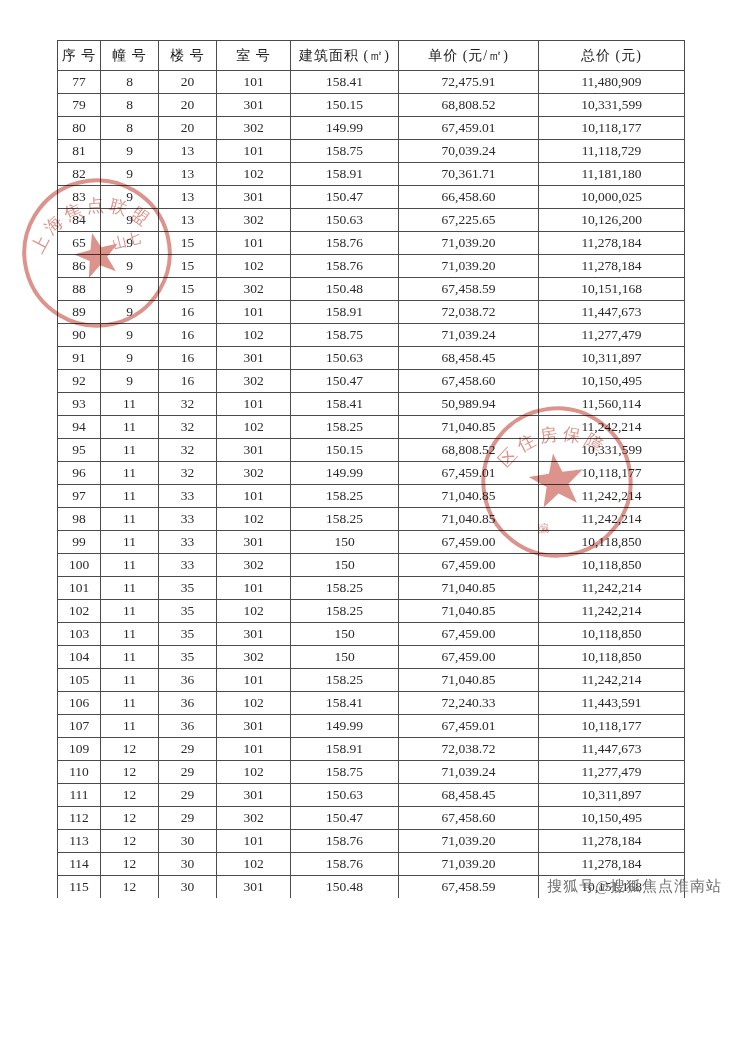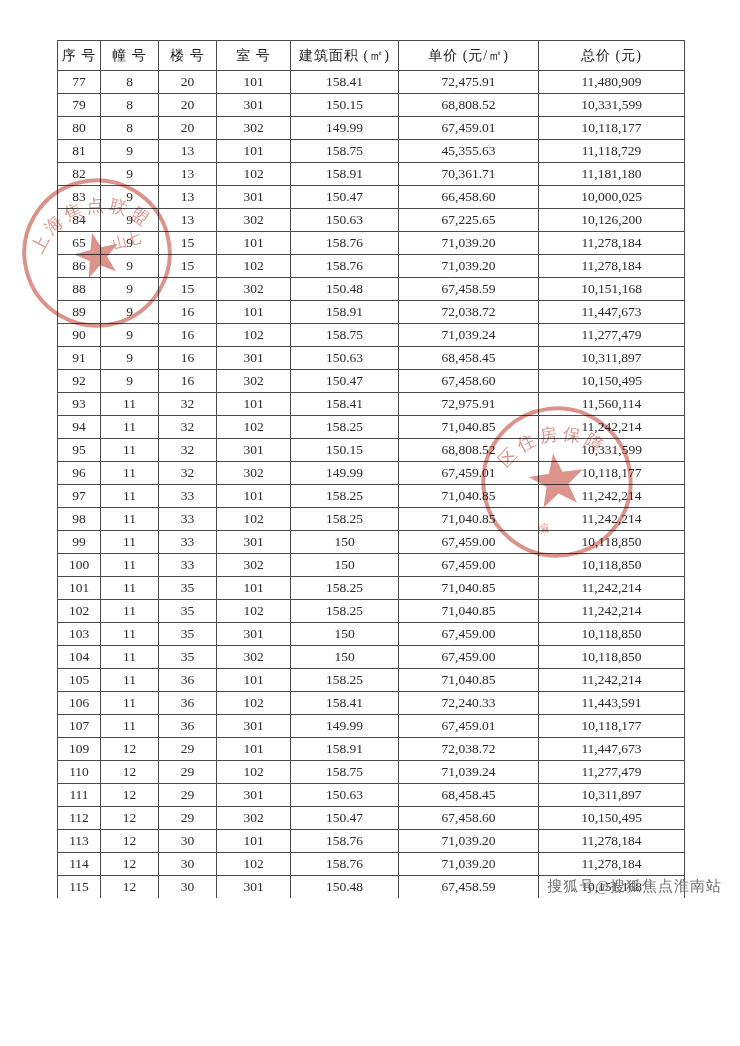--- a/index.html
+++ b/index.html
@@ -117,21 +117,21 @@
           <td>149.99</td>
           <td>67,459.01</td>
           <td>10,118,177</td>
         </tr>
         <tr>
           <td>81</td>
           <td>9</td>
           <td>13</td>
           <td>101</td>
           <td>158.75</td>
-          <td>45,355.63</td>
+          <td>70,039.24</td>
           <td>11,118,729</td>
         </tr>
         <tr>
           <td>82</td>
           <td>9</td>
           <td>13</td>
           <td>102</td>
           <td>158.91</td>
           <td>70,361.71</td>
           <td>11,181,180</td>
@@ -216,21 +216,21 @@
           <td>150.47</td>
           <td>67,458.60</td>
           <td>10,150,495</td>
         </tr>
         <tr>
           <td>93</td>
           <td>11</td>
           <td>32</td>
           <td>101</td>
           <td>158.41</td>
-          <td>72,975.91</td>
+          <td>50,989.94</td>
           <td>11,560,114</td>
         </tr>
         <tr>
           <td>94</td>
           <td>11</td>
           <td>32</td>
           <td>102</td>
           <td>158.25</td>
           <td>71,040.85</td>
           <td>11,242,214</td>

